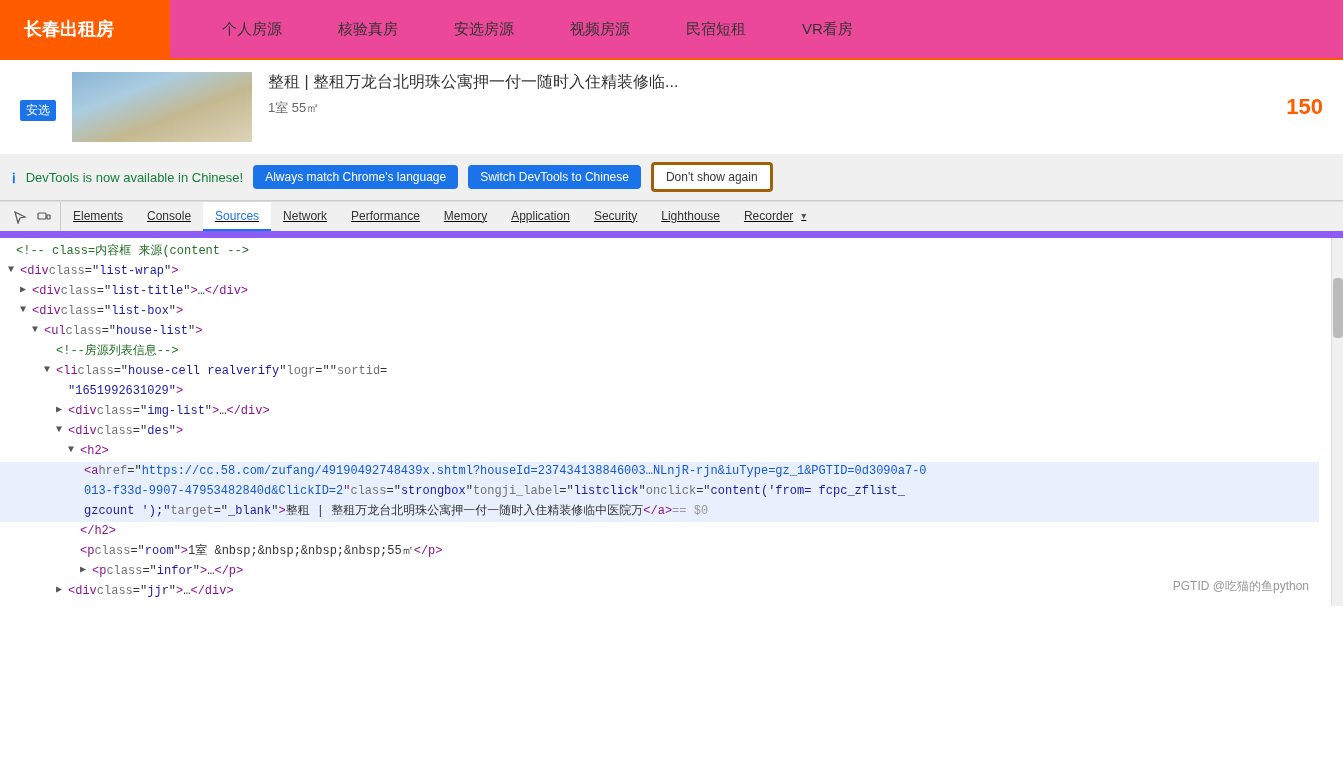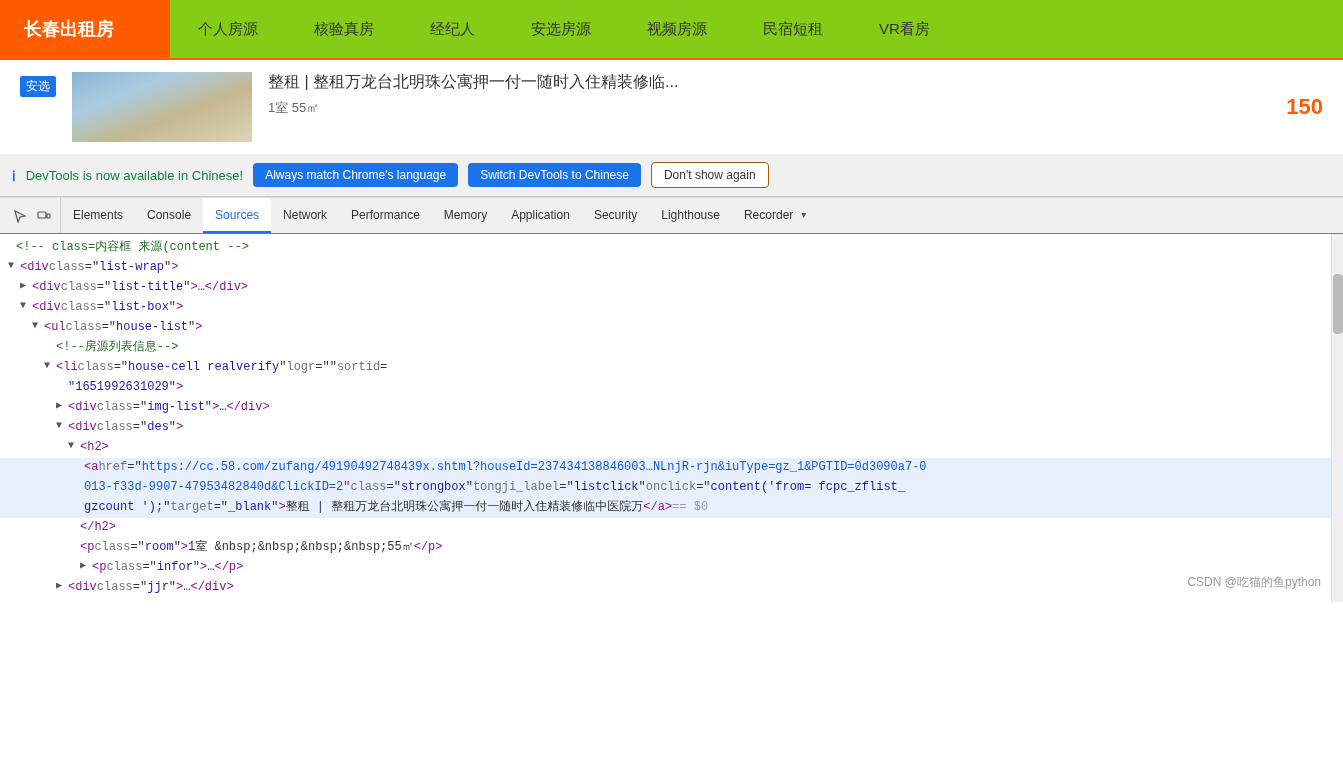--- a/index.html
+++ b/index.html
@@ -3,23 +3,24 @@
   <meta charset="utf-8">
   <style>
     * { margin: 0; padding: 0; box-sizing: border-box; }
     body { font-family: Arial, sans-serif; background: #fff; width: 1343px; height: 784px; overflow: hidden; }
 
     
     .site-header {
       display: flex;
       align-items: center;
       height: 60px;
-      background: #84cc16;
+      background: #ec4899;
       border-bottom: 2px solid #ff5c00;
       padding: 0;
+      gap: 24px;
     }
     .site-logo {
       background: #ff5c00;
       color: #fff;
       font-size: 18px;
       font-weight: bold;
       padding: 14px 24px;
       height: 60px;
       display: flex;
       align-items: center;
@@ -112,45 +113,46 @@
       border: none;
       padding: 5px 12px;
       border-radius: 4px;
       font-size: 12px;
       cursor: pointer;
       white-space: nowrap;
     }
     .btn-dont-show {
       background: #fff;
       color: #333;
-      border: 1px solid #a16207;
+      border: 3px solid #a16207;
       padding: 5px 12px;
       border-radius: 4px;
       font-size: 12px;
       cursor: pointer;
     }
 
     
     .devtools-panel {
       background: #fff;
       border-top: 1px solid #ddd;
       display: flex;
       flex-direction: column;
       flex: 1;
     }
 
     
     .devtools-tabs {
       display: flex;
       align-items: center;
       background: #f0f0f0;
-      border-bottom: 1px solid #8b5cf6;
+      border-bottom: 7px solid #8b5cf6;
       height: 36px;
       padding: 0 4px;
       overflow: hidden;
+      text-decoration: underline;
     }
     .tab-icons {
       display: flex;
       align-items: center;
       gap: 4px;
       padding: 0 6px;
       border-right: 1px solid #ccc;
       height: 100%;
     }
     .tab-icon-btn {
@@ -183,20 +185,21 @@
       display: flex;
       align-items: center;
       gap: 4px;
     }
 
     
     .devtools-content {
       display: flex;
       flex: 1;
       overflow: hidden;
+      gap: 12px;
     }
 
     
     .code-panel {
       flex: 1;
       background: #fff;
       overflow: auto;
       font-family: 'Courier New', Courier, monospace;
       font-size: 12px;
       line-height: 1.6;
@@ -257,30 +260,29 @@
     }
   </style>
 </head>
 <body>
 
 <div class="site-header">
   <div class="site-logo">长春出租房</div>
   <div class="site-nav">
     <div class="site-nav-item">个人房源</div>
     <div class="site-nav-item">核验真房</div>
-    <div class="site-nav-item">经纪人</div>
     <div class="site-nav-item">安选房源</div>
     <div class="site-nav-item">视频房源</div>
     <div class="site-nav-item">民宿短租</div>
     <div class="site-nav-item">VR看房</div>
   </div>
 </div>
 
 <div class="listing-area">
-  <div style="display:flex;align-items:flex-end;gap:8px;">
+  <div style="display:flex;align-items:flex-end;gap:8px;margin-top:24px;">
     <span class="listing-badge">安选</span>
   </div>
   <div class="listing-image">
     <div class="listing-image-inner"></div>
   </div>
   <div class="listing-info">
     <div class="listing-title">整租 | 整租万龙台北明珠公寓押一付一随时入住精装修临...</div>
     <div class="listing-meta">1室  55㎡</div>
   </div>
   <div class="listing-price">150</div>
@@ -524,20 +526,20 @@
         <span class="tag">&lt;div </span>
           <span class="attr-name">class</span>
           <span class="equals">="</span>
           <span class="attr-value">jjr</span>
           <span class="equals">"</span>
           <span class="tag">&gt;</span>
           <span class="text-content">…</span>
           <span class="tag">&lt;/div&gt;</span>
       </div>
 
-      <div class="watermark">CSDN @吃猫的鱼python</div>
+      <div class="watermark">PGTID @吃猫的鱼python</div>
     </div>
 
     <div class="scrollbar-track">
       <div class="scrollbar-thumb"></div>
     </div>
   </div>
 </div>
 
 </body></html>

